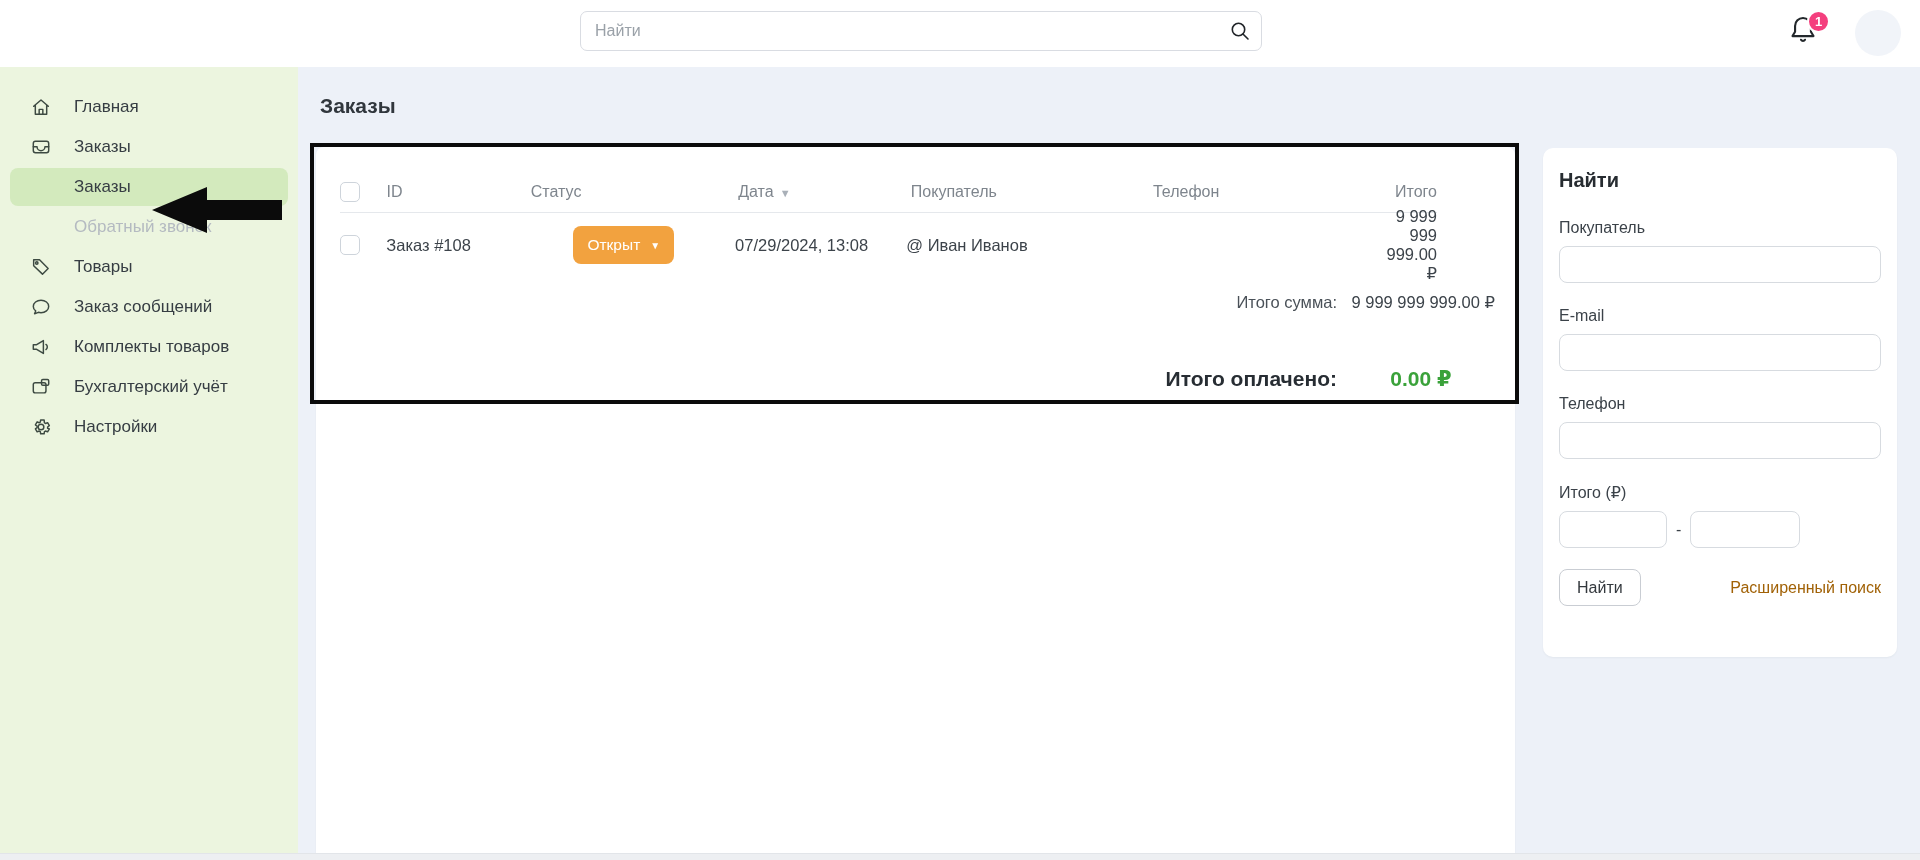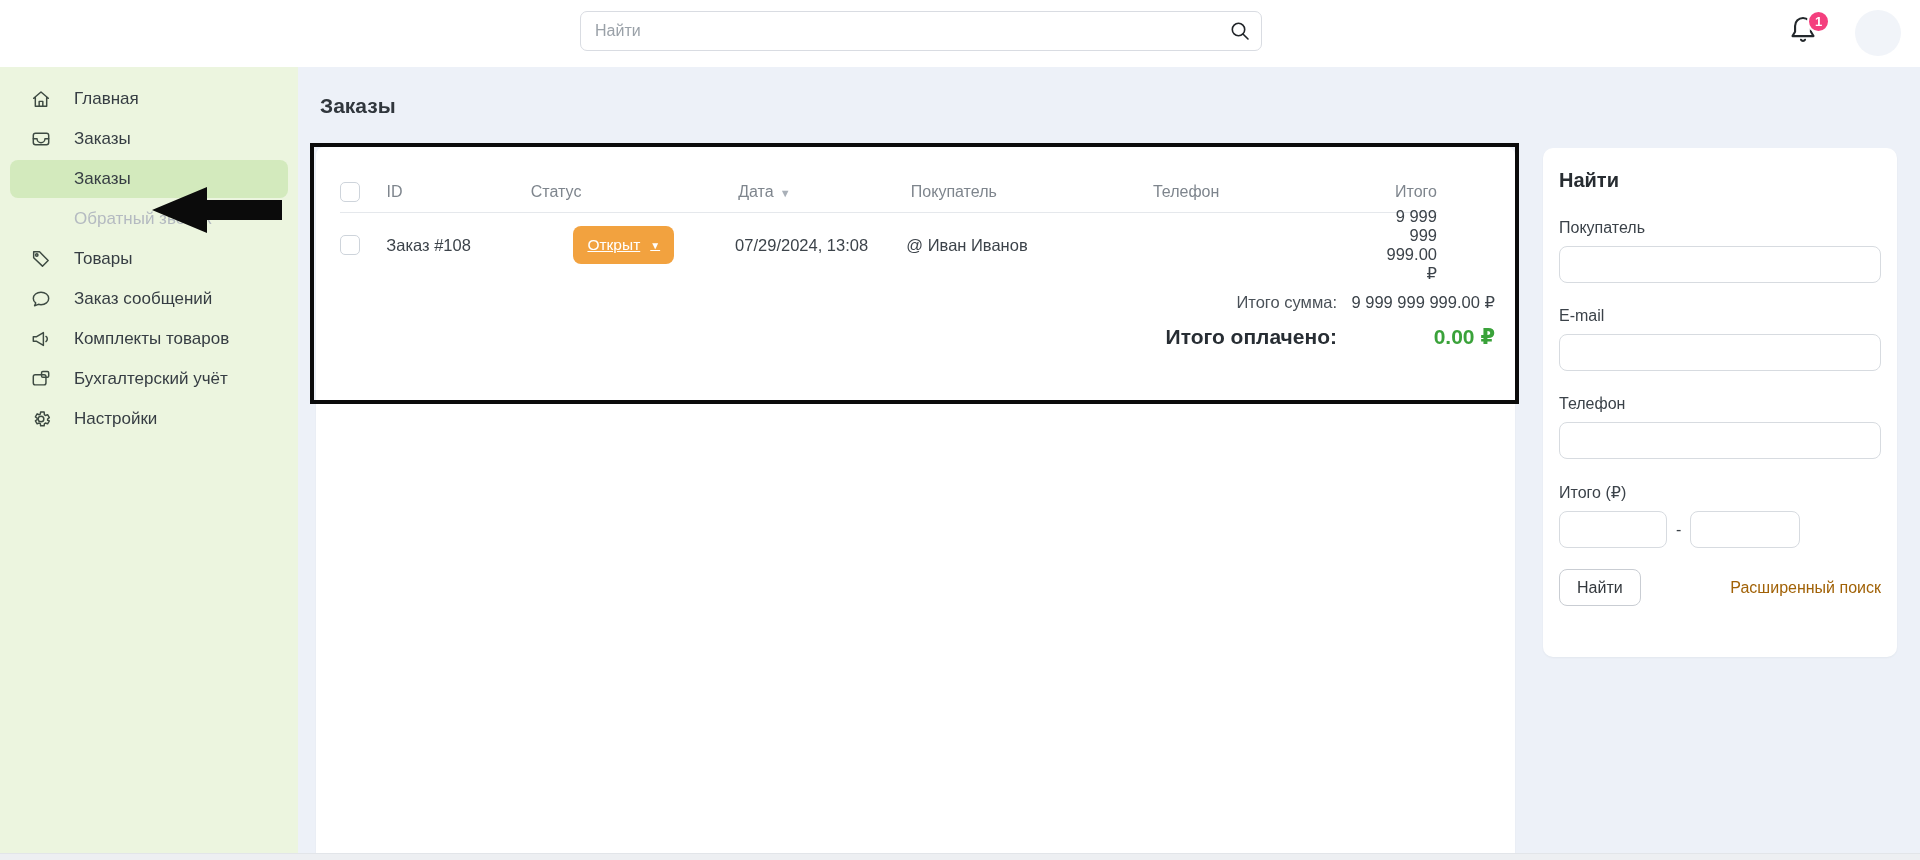--- a/index.html
+++ b/index.html
@@ -17,21 +17,21 @@
   .search-glass { position:absolute; right:10px; top:8px; width:24px; height:24px; }
   .bell-wrap { position:absolute; left:1786px; top:12px; width:42px; height:42px; cursor:pointer; }
   .bell-badge { position:absolute; left:21px; top:-2px; width:23px; height:23px; border-radius:50%;
     background:#f43f7e; color:#fff; font-size:13px; font-weight:700; display:flex;
     align-items:center; justify-content:center; border:2px solid #fff; }
   .avatar { position:absolute; left:1855px; top:10px; width:46px; height:46px; border-radius:50%;
     background:#f1f4f9; cursor:pointer; }
 
   
   .sidebar { position:absolute; left:0; top:67px; width:298px; bottom:0; background:#ecf5df; z-index:3; }
-  .side-list { list-style:none; padding-top:12px; }
+  .side-list { list-style:none; padding-top:20px; }
   .side-item { height:40px; display:flex; align-items:center; padding-left:30px;
     font-size:17px; color:#363d43; cursor:pointer; position:relative; }
   .side-item .ic { width:22px; height:22px; flex:0 0 22px; margin-right:22px; display:flex;
     align-items:center; justify-content:center; }
   .side-item.sub { padding-left:74px; }
   .side-item.active { margin:1px 10px; height:38px; padding-left:64px; background:#d3eabd; border-radius:8px; }
   .side-item.muted { color:#b4bac1; }
   .ic svg { width:22px; height:22px; stroke:#3d4a42; stroke-width:1.6; fill:none;
     stroke-linecap:round; stroke-linejoin:round; }
 
@@ -56,30 +56,30 @@
   .c-status { width:205px; }
   .c-date { width:167px; }
   .c-customer { width:243px; }
   .c-phone { width:243px; }
   .c-total { flex:1; text-align:right; }
   .checkbox { display:inline-block; width:20px; height:20px; border:1.5px solid #ced4db;
     border-radius:5px; background:#fff; cursor:pointer; vertical-align:middle; }
   .sort-caret { color:#a9b0b8; font-size:11px; margin-left:6px; }
   .status-btn { display:inline-flex; align-items:center; gap:10px; height:38px; margin-left:44px;
     padding:0 14px; background:#f2a23f; border:none; border-radius:8px; color:#ffffff;
-    font-size:15.5px; font-family:inherit; cursor:pointer;text-decoration:underline; }
+    font-size:15.5px; font-family:inherit; cursor:pointer; }
   .status-btn .caret { font-size:10px; }
 
   .totals { margin:16px 20px 0 0; }
   .t-row { display:flex; justify-content:flex-end; align-items:baseline; }
   .t-row .t-label { font-size:16.5px; color:#4a5158; }
   .t-row .t-value { width:148px; margin-left:10px; text-align:right; font-size:16.5px; color:#3c434a; }
   .t-row.paid { margin-top:13px; }
   .t-row.paid .t-label { font-size:21px; font-weight:700; color:#272d33; }
-  .t-row.paid .t-value { font-size:21px; font-weight:700; color:#3aa23a; text-align:right; }
+  .t-row.paid .t-value { font-size:21px; font-weight:700; color:#3aa23a; text-align:center;margin-top:42px; }
 
   
   .filter-panel { position:absolute; left:1245px; top:81px; width:354px; height:509px;
     background:#ffffff; border-radius:10px; padding:21px 16px; box-shadow:0 1px 2px rgba(40,50,60,.05); }
   .fp-title { font-size:20px; font-weight:700; color:#272c31; margin-bottom:27px; }
   .fp-label { font-size:16px; color:#3b4249; margin-bottom:9px; }
   .fp-input { width:100%; height:37px; border:1px solid #d7dbe0; border-radius:8px; background:#fff;
     padding:0 10px; font-size:15px; color:#3c434a; outline:none; font-family:inherit; }
   .fp-group { margin-bottom:24px; }
   .fp-range { display:flex; align-items:center; margin-bottom:21px; }

